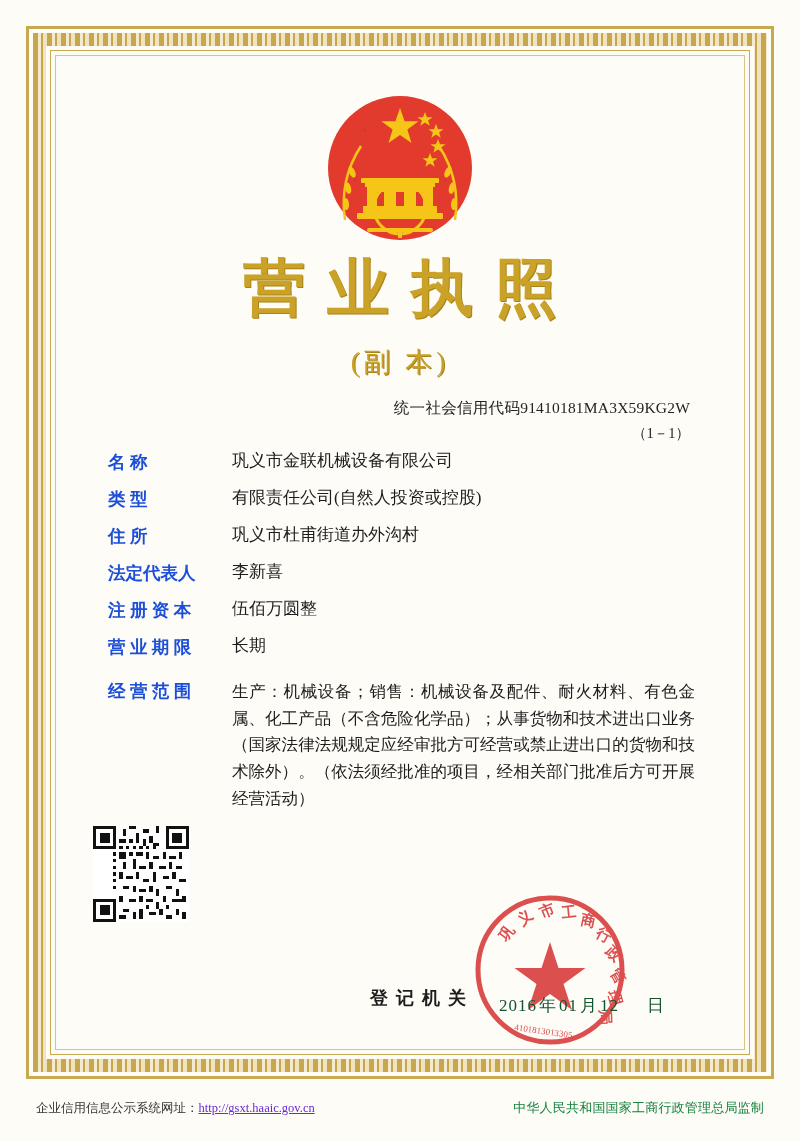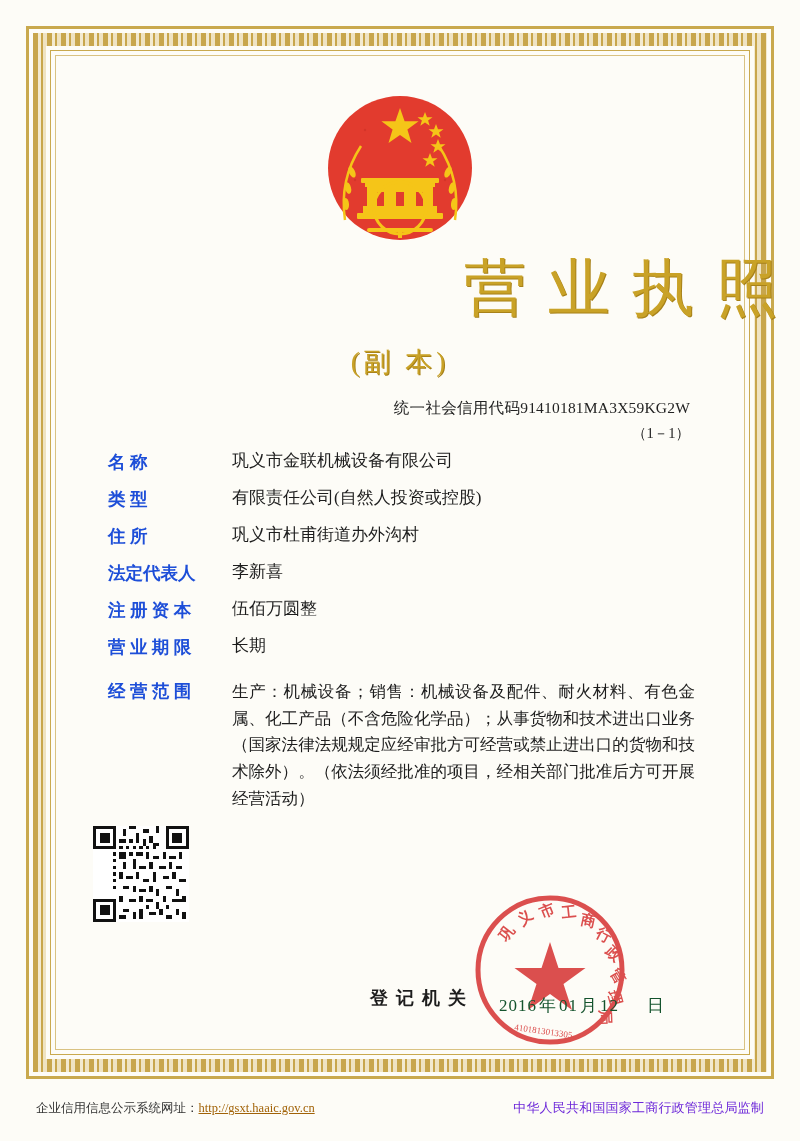--- a/index.html
+++ b/index.html
@@ -72,24 +72,24 @@
     width: 190px;
     height: 170px;
   }
 
   
   .title {
     position: absolute;
     left: 0;
     right: 0;
     top: 246px;
-    text-align: right;
+    text-align: center;
     font-family: "Liberation Serif", serif;
     font-size: 62px;
-    font-weight: normal;
+    font-weight: bold;
     letter-spacing: 22px;
     text-indent: 22px;
     color: #c9a227;
     text-shadow: 1px 1px 0 #a8821a;
   }
   .subtitle {
     position: absolute;
     left: 0;
     right: 0;
     top: 344px;
@@ -199,27 +199,27 @@
   }
 
   
   .footer-left {
     position: absolute;
     left: 36px;
     bottom: 24px;
     font-size: 12.5px;
     color: #333;
   }
-  .footer-left a { color: #a16207; text-decoration: underline; }
+  .footer-left a { color: #6d28d9; text-decoration: underline; }
   .footer-right {
     position: absolute;
     right: 36px;
     bottom: 24px;
     font-size: 13px;
-    color: #6d28d9;
+    color: #15803d;
     letter-spacing: 0.2px;
   }
 </style>
 </head>
 <body>
 
 <div class="page">
 
   <div class="border-outer"></div>
   <div class="border-fret"></div>

